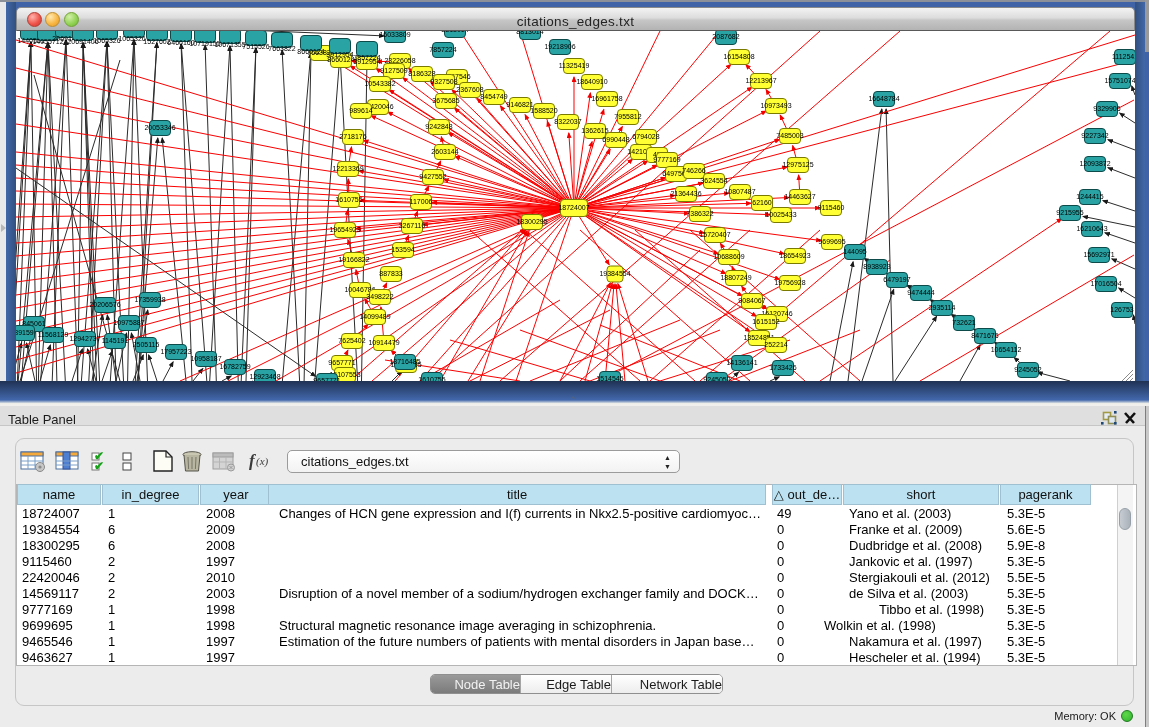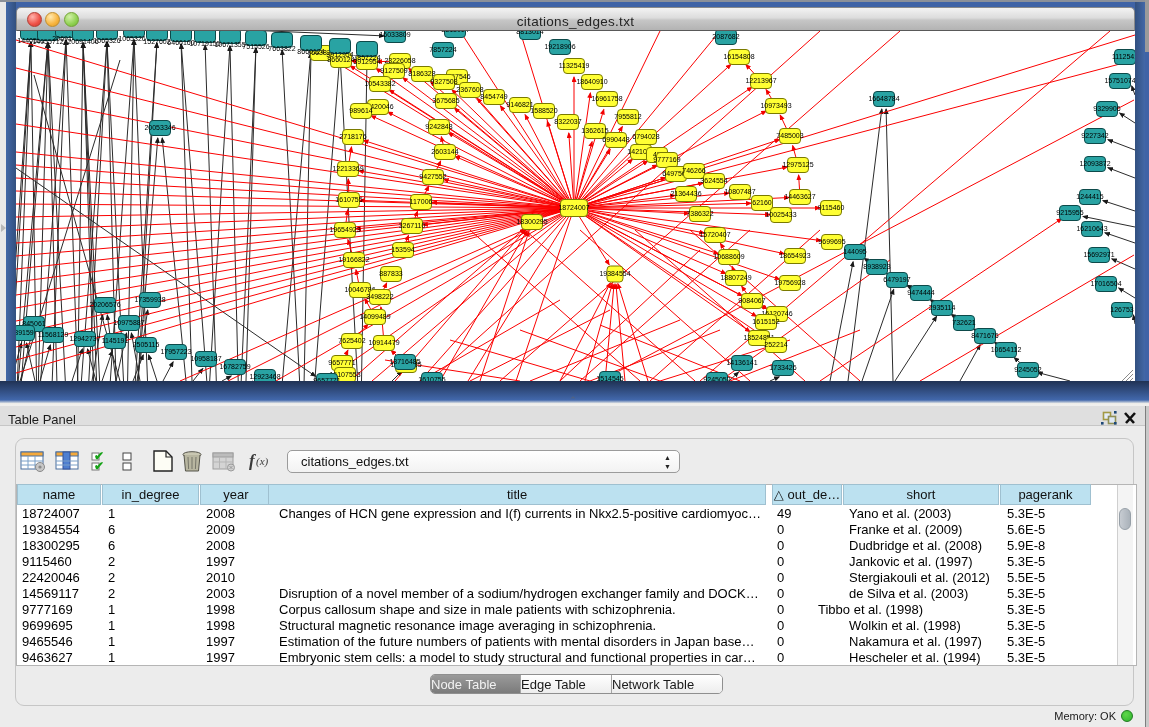--- a/index.html
+++ b/index.html
@@ -23,21 +23,21 @@
 #panelborder{left:15px;top:438px;width:1119px;height:268px;border:1px solid #c6c6c6;border-radius:9px}
 #combo{left:287px;top:450px;width:393px;height:23px;background:linear-gradient(#fff,#f2f2f2);border:1px solid #9b9b9b;border-radius:5px;font-size:13px;color:#111;line-height:21px;padding-left:13px}
 #combo .arr{position:absolute;right:8px;top:3px;font-size:7px;color:#222;line-height:8.5px}
 #tablewrap{left:16px;top:484px;width:1121px;height:182px;background:#fff;border:1px solid #b5b5b5}
 .hcell{position:absolute;top:484px;height:21px;background:#bce1f0;border:1px solid #9fc0d0;font-size:13px;color:#111;text-align:center;line-height:20px}
 .trow{position:absolute;left:0;width:1120px;height:16px;font-size:13px;color:#000}
 .trow span{position:absolute;top:0;white-space:nowrap;line-height:16px}
 #sbar{left:1117px;top:485px;width:16px;height:180px;background:#f4f4f4;border-left:1px solid #cfcfcf}
 #sthumb{left:1119px;top:508px;width:12px;height:22px;background:linear-gradient(90deg,#c7ccd2,#aab2ba);border:1px solid #97a0a8;border-radius:6px}
 #seg{left:430px;top:674px;width:293px;height:20px;border:1px solid #8f8f8f;border-radius:5px;overflow:hidden;display:flex;font-size:13px;font-weight:400}
-#seg div{height:100%;line-height:19px;text-align:left}
+#seg div{height:100%;line-height:19px;text-align:right}
 #seg .on{width:89px;background:linear-gradient(#9a9a9a,#7b7b7b);color:#f2f2f2}
 #seg .off{background:linear-gradient(#fff,#ededed);color:#1a1a1a;border-left:1px solid #a5a5a5}
 #mem{right:33px;top:710px;font-size:11px;color:#1a1a1a}
 #memdot{left:1121px;top:710px;width:12px;height:12px;border-radius:50%;background:radial-gradient(circle at 40% 35%,#5fd84a,#2db32d);border:1px solid #1f7a1f}
 #redge{left:1145px;top:406px;width:4px;height:321px;background:#c9c9c9;border-left:1px solid #7e7e7e}
 </style></head><body>
 <div class="abs" id="desktop"></div>
 <div class="abs" id="ledge"></div>
 <div class="abs" id="redge2"></div>
 <div class="abs" id="topstrip"></div>
@@ -1004,48 +1004,46 @@
     <span style="left:206px">2003</span>
 <span style="left:279px">Disruption of a novel member of a sodium/hydrogen exchanger family and DOCK…</span>
     <span style="left:777px">0</span>
     <span style="left:849px">de Silva et al. (2003)</span>
 <span style="left:1007px">5.3E-5</span>
   </div>
 <div class="trow" style="top:602px">
 <span style="left:22px">9777169</span>
     <span style="left:108px">1</span>
     <span style="left:206px">1998</span>
-<span style="left:279px">Corpus callosum shape and size in male patients with schizophrenia.</span>
     <span style="left:777px">0</span>
-    <span style="left:818px">Tibbo et al. (1998)</span>
+    <span style="left:879px">Tibbo et al. (1998)</span>
 <span style="left:1007px">5.3E-5</span>
   </div>
 <div class="trow" style="top:618px">
 <span style="left:22px">9699695</span>
     <span style="left:108px">1</span>
     <span style="left:206px">1998</span>
 <span style="left:279px">Structural magnetic resonance image averaging in schizophrenia.</span>
     <span style="left:777px">0</span>
-    <span style="left:849px">Wolkin et al. (1998)</span>
+    <span style="left:824px">Wolkin et al. (1998)</span>
 <span style="left:1007px">5.3E-5</span>
   </div>
 <div class="trow" style="top:634px">
 <span style="left:22px">9465546</span>
     <span style="left:108px">1</span>
     <span style="left:206px">1997</span>
 <span style="left:279px">Estimation of the future numbers of patients with mental disorders in Japan base…</span>
     <span style="left:777px">0</span>
     <span style="left:849px">Nakamura et al. (1997)</span>
 <span style="left:1007px">5.3E-5</span>
   </div>
 <div class="trow" style="top:650px">
 <span style="left:22px">9463627</span>
     <span style="left:108px">1</span>
     <span style="left:206px">1997</span>
-<span style="left:279px">Embryonic stem cells: a model to study structural and functional properties in car…</span>
     <span style="left:777px">0</span>
     <span style="left:849px">Hescheler et al. (1994)</span>
 <span style="left:1007px">5.3E-5</span>
   </div>
 <div class="abs" id="sbar"></div>
 <div class="abs" id="sthumb"></div>
 <div class="abs" id="seg">
     <div class="on">Node Table</div>
     <div class="off" style="width:91px">Edge Table</div>
     <div class="off" style="width:111px">Network Table</div>

